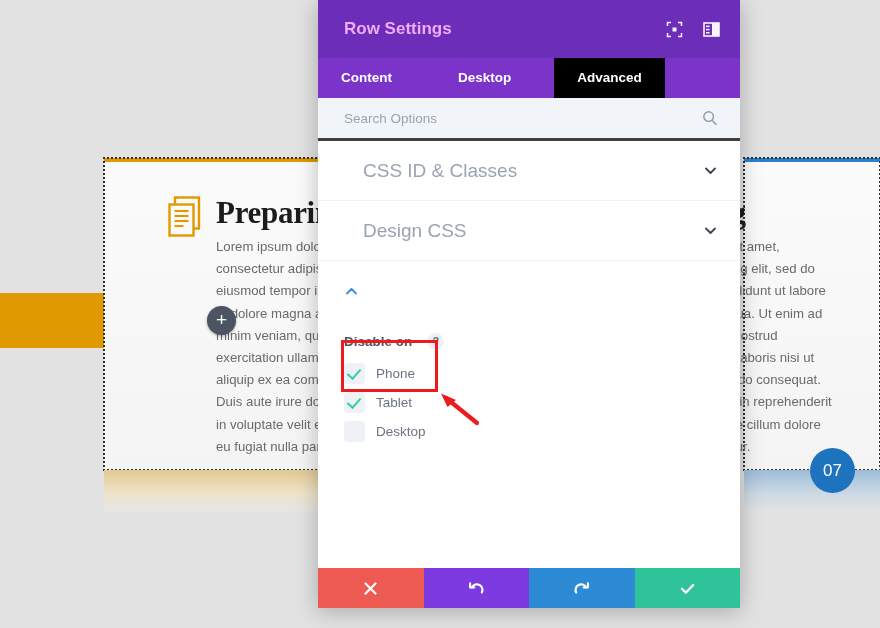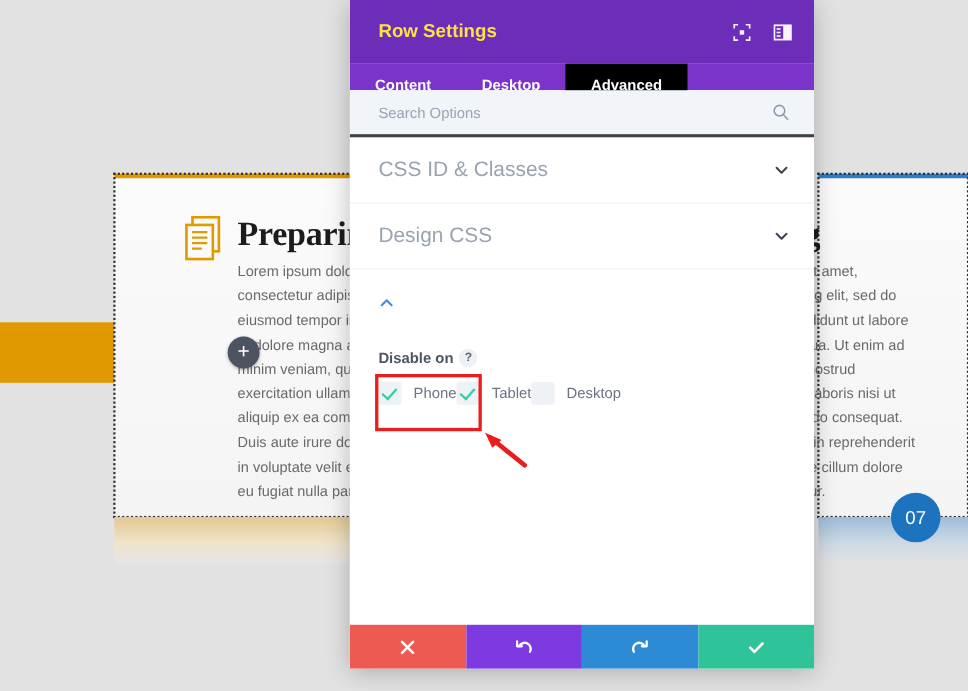--- a/index.html
+++ b/index.html
@@ -130,33 +130,34 @@
 
   .modal-header {
     height: 58px;
     background: #6c2eb9;
     display: flex;
     align-items: center;
     padding: 0 20px 0 26px;
     flex: none;
   }
   .modal-title {
-    color: #fde047;
+    color: #f0abfc;
     font-size: 17px;
     font-weight: 700;
     flex: 1;
   }
   .header-icons { display: flex; gap: 20px; align-items: center; }
   .hdr-ico { width: 17px; height: 17px; opacity: .95; cursor: pointer; }
 
   .tabbar {
-    height: 24px;
+    height: 40px;
     background: #7b33c9;
     display: flex;
     flex: none;
+    gap: 20px;
   }
   .tab {
     padding: 0 23px;
     height: 40px;
     line-height: 40px;
     color: #fff;
     font-size: 13.5px;
     font-weight: 700;
     cursor: pointer;
     white-space: nowrap;
@@ -191,50 +192,51 @@
     display: flex;
     align-items: center;
     padding: 0 22px 0 26px;
     border-bottom: 1px solid #eef1f5;
     cursor: pointer;
   }
   .accordion-row .acc-title {
     flex: 1;
     font-size: 19px;
     color: #9aa3b2;
+    margin-left: 19px;
   }
   .accordion-row.open .acc-title { color: #3f8ce8; }
   .chev { width: 15px; height: 15px; }
 
   .section-content { padding: 12px 26px 0 26px; }
 
   .field-label {
     display: flex;
     align-items: center;
-    gap: 5px;
+    gap: 15px;
     font-size: 13.5px;
     color: #4d5562;
     font-weight: 700;
     margin-bottom: 9px;
   }
   .help-dot {
     width: 17px;
     height: 17px;
     border-radius: 50%;
     background: #edf1f6;
     color: #5b6personally;
     color: #5b6472;
     font-size: 11px;
     font-weight: 700;
     text-align: center;
     line-height: 17px;
     cursor: pointer;
   }
 
-  .check-group { display: flex; flex-direction: row; text-align: center; }
+  .check-group { display: flex; flex-direction: column; text-align: center; }
   .check-item {
     display: flex;
     align-items: center;
     gap: 11px;
     height: 29px;
     cursor: pointer;
   }
   .cbox {
     width: 21px;
     height: 21px;

